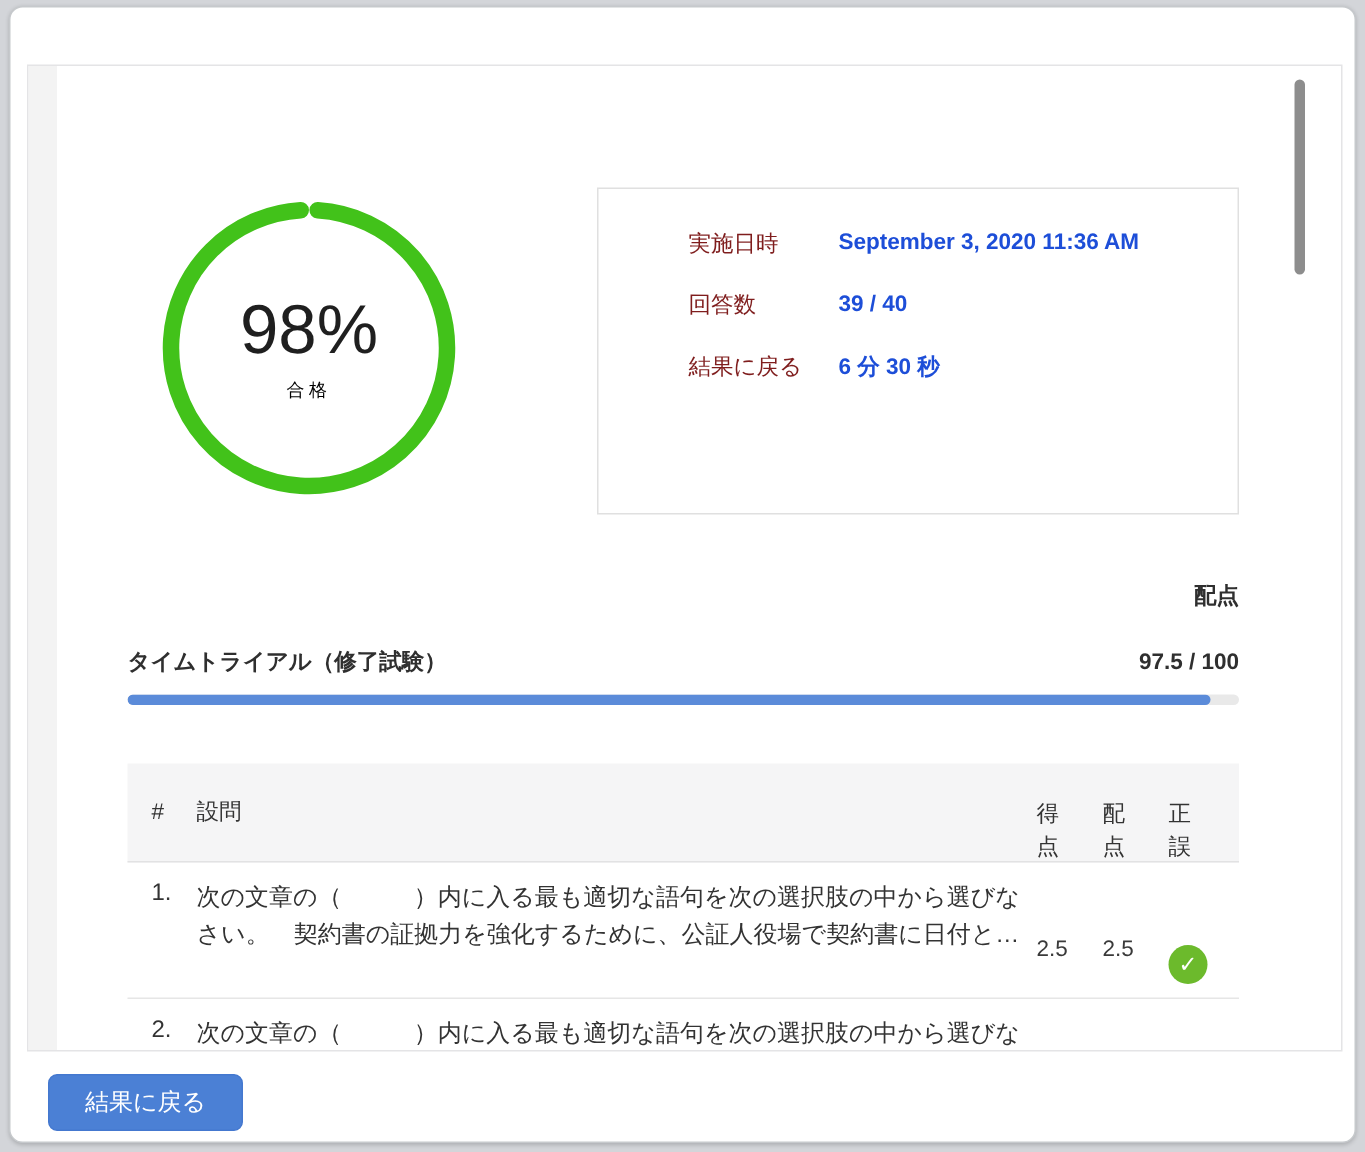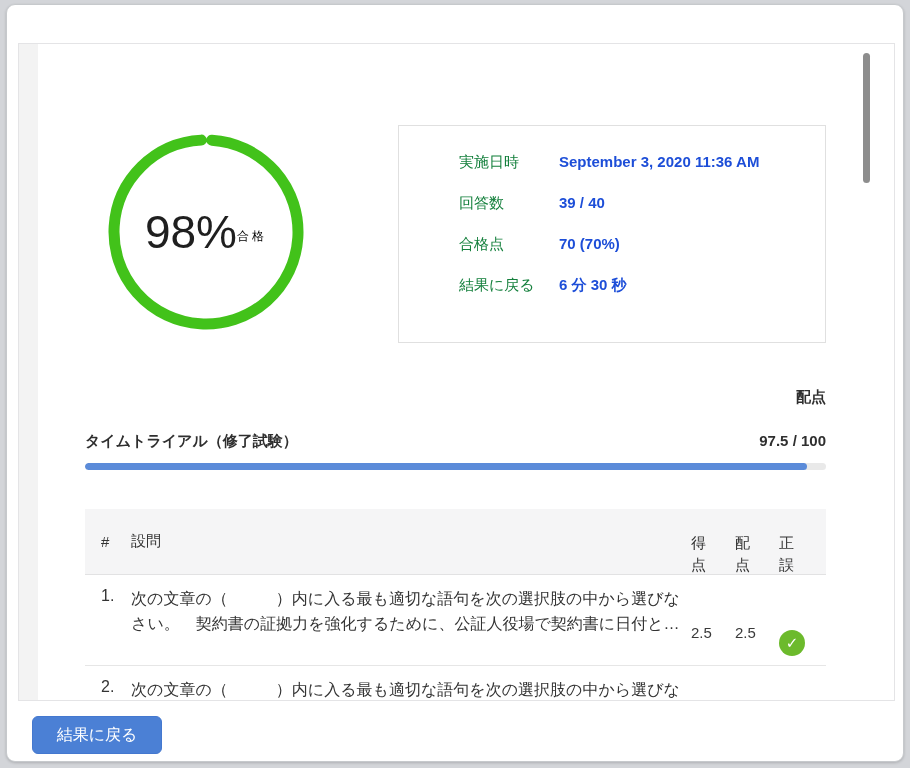--- a/index.html
+++ b/index.html
@@ -38,32 +38,32 @@
   }
   .content{
     margin-left:66px;margin-right:68px;
   }
   
   .hero{display:flex;align-items:flex-start;margin-top:81px;}
   .ring-col{width:313px;flex:0 0 313px;}
   .ring-wrap{position:relative;width:200px;height:200px;margin-left:21px;margin-top:7px;}
   .ring-wrap svg{position:absolute;inset:0;}
   .ring-text{
-    position:absolute;inset:0;display:flex;flex-direction:row;
+    position:absolute;inset:0;display:flex;flex-direction:column;
     align-items:center;justify-content:center;text-align:center;
   }
   .ring-pct{font-size:46px;font-weight:400;color:#1f1f1f;line-height:1.05;}
   .ring-status{font-size:12px;color:#000000;letter-spacing:3px;margin-top:8px;}
   .summary-box{
     flex:1;box-sizing:border-box;height:218px;
     border:1px solid #e0e0e0;background:#fff;
     padding:27px 20px 0 60px;
   }
   .summary-row{display:flex;margin-bottom:22px;font-size:15px;}
-  .summary-label{width:100px;flex:0 0 100px;color:#15803d;}
+  .summary-label{width:100px;flex:0 0 100px;color:#7f1d1d;}
   .summary-value{font-weight:bold;color:#1d4ed8;}
   
   .points-header{margin-top:45px;text-align:right;font-size:15px;font-weight:bold;color:#2f2f2f;height:20px;}
   .section-row{margin-top:24px;display:flex;justify-content:space-between;align-items:baseline;font-size:15px;color:#2f2f2f;height:21px;font-weight:bold;}
   .progress-track{margin-top:10px;height:7px;border-radius:4px;background:#e9e9e9;overflow:hidden;position:relative;}
   .progress-fill{height:100%;border-radius:4px;background:#5b8bd9;}
   
   .qtable{margin-top:39px;}
   .thead{
     display:flex;align-items:center;
@@ -129,24 +129,20 @@
         <div class="summary-box">
           <div class="summary-row">
             <div class="summary-label">実施日時</div>
             <div class="summary-value">September 3, 2020 11:36 AM</div>
           </div>
           <div class="summary-row">
             <div class="summary-label">回答数</div>
             <div class="summary-value">39 / 40</div>
           </div>
           <div class="summary-row">
-            <div class="summary-label">合格点</div>
-            <div class="summary-value">70 (70%)</div>
-          </div>
-          <div class="summary-row">
             <div class="summary-label">結果に戻る</div>
             <div class="summary-value">6 分 30 秒</div>
           </div>
         </div>
       </div>
 
       <div class="points-header">配点</div>
 
       <div class="section-row">
         <span>タイムトライアル（修了試験）</span>

